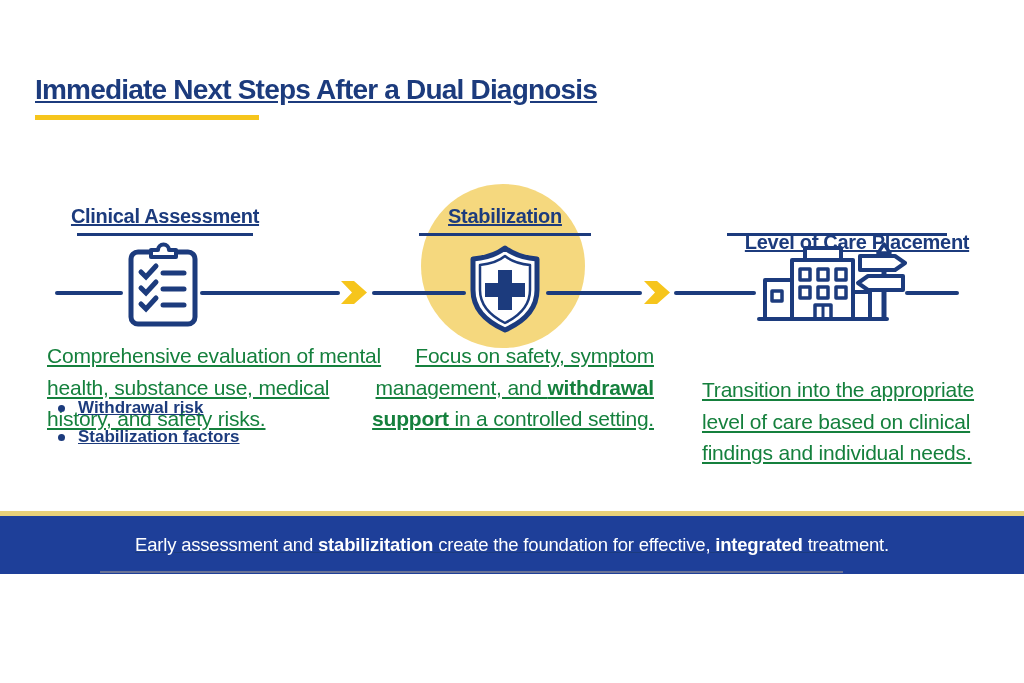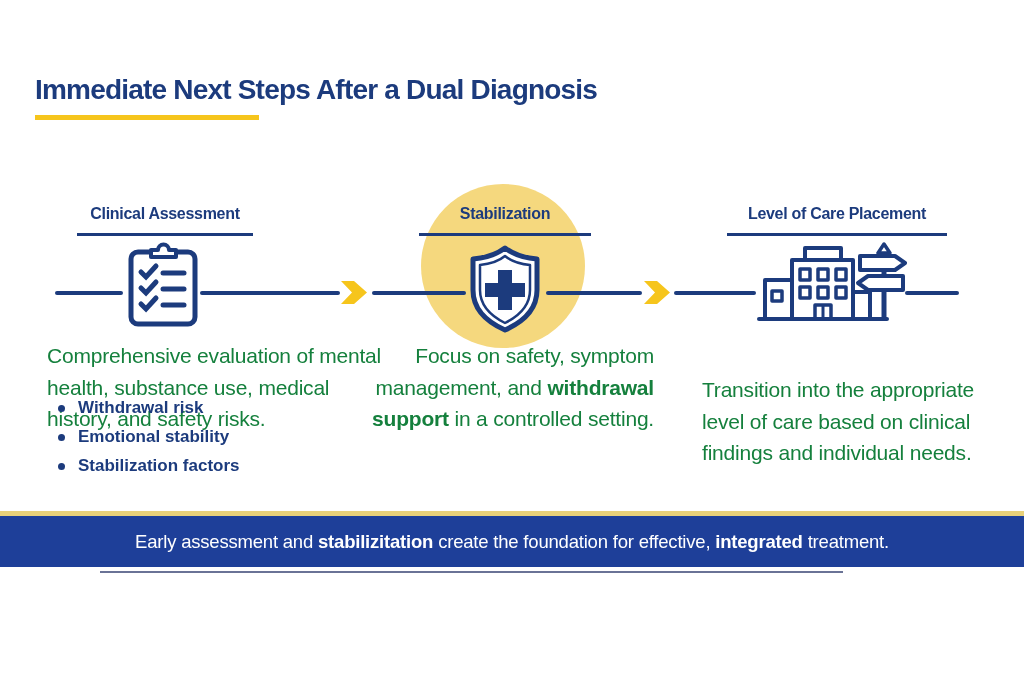--- a/index.html
+++ b/index.html
@@ -1,67 +1,67 @@
 <!DOCTYPE html>
 <html><head>
 <meta charset="utf-8">
 <style>
   html,body{margin:0;padding:0;}
   body{
     width:1024px;height:683px;background:#ffffff;position:relative;overflow:hidden;
     font-family:"Liberation Sans",sans-serif;color:#1c3b7d;
   }
-  .abs{position:absolute;}
+  .abs{position:absolute;text-decoration:underline;}
 
   
   .title{
     left:35px;top:74px;font-size:28px;font-weight:bold;letter-spacing:-0.8px;
     color:#1c3b7d;white-space:nowrap;
   }
   .title-underline{left:35px;top:115px;width:224px;height:5px;background:#f6c51c;}
 
   
   .circle{left:421px;top:184px;width:164px;height:164px;border-radius:50%;background:#f5d87e;}
 
   
   .col-header{
-    width:250px;text-align:center;font-size:16px;font-weight:bold;letter-spacing:-0.3px;
+    width:250px;text-align:center;font-size:20px;font-weight:bold;letter-spacing:-0.3px;
     color:#1c3b7d;white-space:nowrap;top:205px;
   }
   .hdr-underline{height:3px;background:#1c3b7d;top:233px;}
 
   
   .conn{top:291px;height:4px;background:#1c3b7d;border-radius:2px;}
 
   
   .desc{font-size:21px;line-height:1.5;letter-spacing:-0.2px;color:#15803d;}
   .desc b, .footer-text b{font-weight:bold;}
   .bullets{left:58px;top:398px;}
   .bullet-row{display:flex;align-items:center;margin-bottom:9px;font-size:17px;font-weight:bold;color:#1c3b7d;}
   .dot{width:7px;height:7px;border-radius:50%;background:#1c3b7d;margin-right:13px;flex:0 0 auto;}
 
   
   .footer-topline{left:0;top:511px;width:1024px;height:5px;background:#e8d17a;}
-  .footer-bar{left:0;top:516px;width:1024px;height:51px;background:#1e3f99;display:flex;align-items:center;justify-content:center;}
+  .footer-bar{left:0;top:516px;width:1024px;height:58px;background:#1e3f99;display:flex;align-items:center;justify-content:center;}
   .footer-text{color:#ffffff;font-size:18.5px;letter-spacing:-0.2px;white-space:nowrap;}
   .footer-underline{left:100px;top:571px;width:743px;height:2px;background:#6a7396;}
 
   svg{display:block;}
 </style>
 </head>
 <body>
 
 <div class="abs title">Immediate Next Steps After a Dual Diagnosis</div>
 <div class="abs title-underline"></div>
 
 <div class="abs circle"></div>
 
 <div class="abs col-header" style="left:40px;">Clinical Assessment</div>
 <div class="abs col-header" style="left:380px;">Stabilization</div>
-<div class="abs col-header" style="left:712px;">Level of Care Placement</div>
+<div class="abs col-header" style="left:732px;margin-top:26px;">Level of Care Placement</div>
 <div class="abs hdr-underline" style="left:77px;width:176px;"></div>
 <div class="abs hdr-underline" style="left:419px;width:172px;"></div>
 <div class="abs hdr-underline" style="left:727px;width:220px;"></div>
 
 <div class="abs conn" style="left:55px;width:68px;"></div>
 <div class="abs conn" style="left:200px;width:140px;"></div>
 <div class="abs conn" style="left:372px;width:94px;"></div>
 <div class="abs conn" style="left:546px;width:96px;"></div>
 <div class="abs conn" style="left:674px;width:82px;"></div>
 <div class="abs conn" style="left:905px;width:54px;"></div>
@@ -129,24 +129,20 @@
 
 <div class="abs desc" style="left:47px;top:340px;width:340px;">Comprehensive evaluation of mental health, substance use, medical history, and safety risks.</div>
 
 <div class="abs bullets">
   <div class="bullet-row">
     <span class="dot"></span>
     <span>Withdrawal risk</span>
   </div>
   <div class="bullet-row">
     <span class="dot"></span>
-    <span>Emotional stability</span>
-  </div>
-  <div class="bullet-row">
-    <span class="dot"></span>
     <span>Stabilization factors</span>
   </div>
 </div>
 
 <div class="abs desc" style="left:356px;top:340px;width:298px;text-align:right;"><span>Focus on safety, symptom management, and </span><b>withdrawal support</b><span> in a controlled setting.</span></div>
 
 <div class="abs desc" style="left:702px;top:340px;width:315px;margin-top:34px;">Transition into the appropriate level of care based on clinical findings and individual needs.</div>
 
 <div class="abs footer-topline"></div>
 <div class="abs footer-bar">

